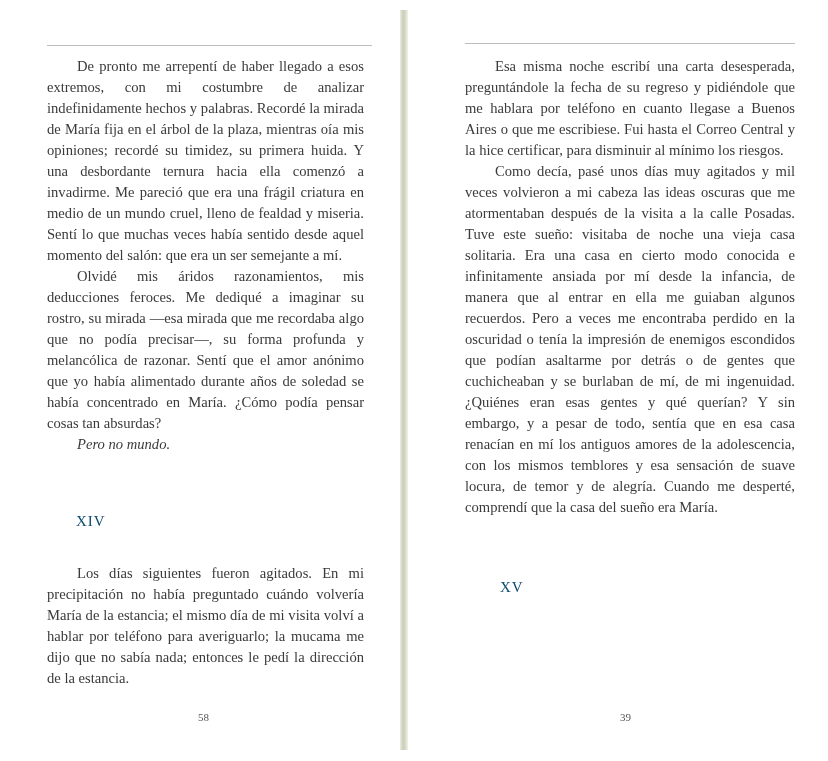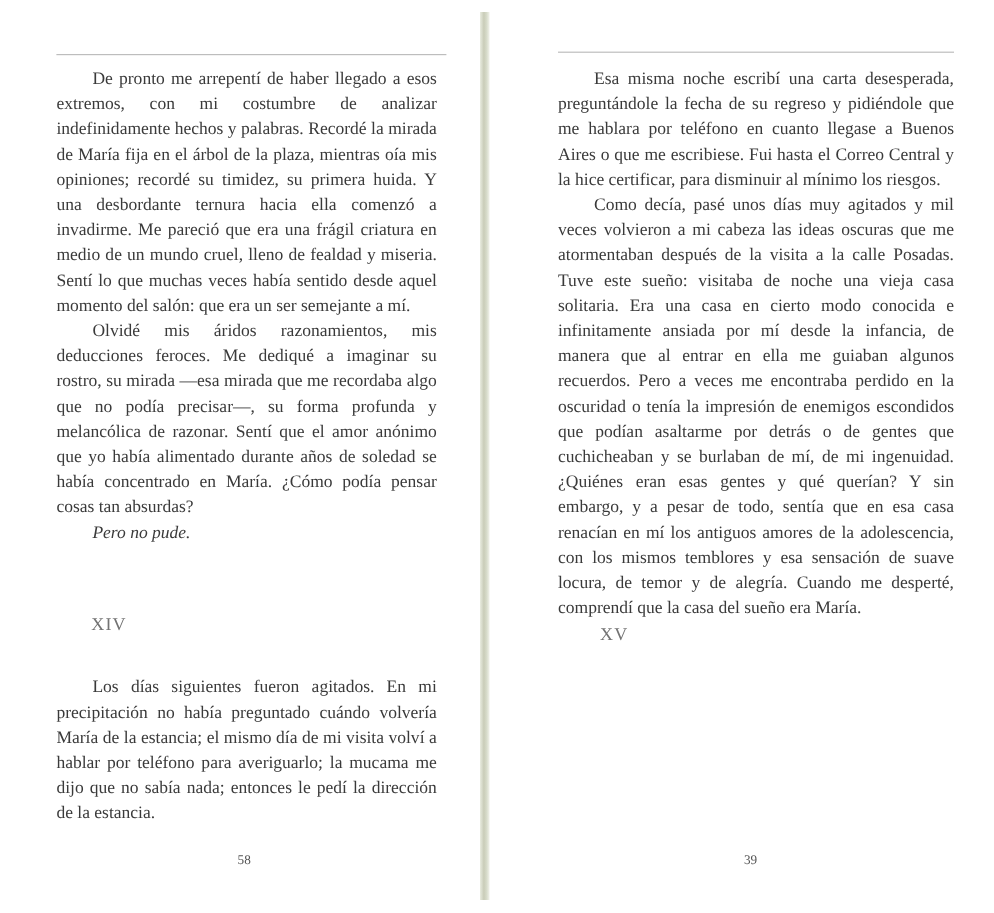--- a/index.html
+++ b/index.html
@@ -18,43 +18,43 @@
   .page-left .rule { left:47px; width:325px; top:45px; }
   .page-right .rule { left:45px; width:330px; top:43px; }
   .text {
     position:absolute; font-size:14.6px; line-height:21px; text-align:justify;
   }
   .page-left .text { left:47px; width:317px; }
   .page-right .text { left:45px; width:330px; }
   .text p { margin:0; text-indent:30px; }
   .text p.last-line-left { text-align-last:left; }
   .italic { font-style:italic; }
-  .chapter { position:absolute; font-size:15px; letter-spacing:1px; color:#737373; }
+  .chapter { position:absolute; font-size:15px; letter-spacing:1px; color:#0c4a6e; }
   .folio { position:absolute; font-size:11px; color:#555; }
 </style>
 </head>
 <body>
 
 <div class="page page-left">
   <div class="rule"></div>
   <div class="text" style="top:56px;">
     <p class="last-line-left">De pronto me arrepentí de haber llegado a esos extremos, con mi costumbre de analizar indefinidamente hechos y palabras. Recordé la mirada de María fija en el árbol de la plaza, mientras oía mis opiniones; recordé su timidez, su primera huida. Y una desbordante ternura hacia ella comenzó a invadirme. Me pareció que era una frágil criatura en medio de un mundo cruel, lleno de fealdad y miseria. Sentí lo que muchas veces había sentido desde aquel momento del salón: que era un ser semejante a mí.</p>
     <p class="last-line-left">Olvidé mis áridos razonamientos, mis deducciones feroces. Me dediqué a imaginar su rostro, su mirada —esa mirada que me recordaba algo que no podía precisar—, su forma profunda y melancólica de razonar. Sentí que el amor anónimo que yo había alimentado durante años de soledad se había concentrado en María. ¿Cómo podía pensar cosas tan absurdas?</p>
-    <p class="italic last-line-left">Pero no pude.</p>
+    <p class="italic last-line-left">Pero no mundo.</p>
   </div>
   <div class="chapter" style="left:76px; top:513px;">XIV</div>
   <div class="text" style="top:563px;">
     <p class="last-line-left">Los días siguientes fueron agitados. En mi precipitación no había preguntado cuándo volvería María de la estancia; el mismo día de mi visita volví a hablar por teléfono para averiguarlo; la mucama me dijo que no sabía nada; entonces le pedí la dirección de la estancia.</p>
   </div>
   <div class="folio" style="left:198px; top:711px;">58</div>
 </div>
 
 <div class="gutter"></div>
 
 <div class="page page-right">
   <div class="rule"></div>
   <div class="text" style="top:56px;">
     <p class="last-line-left">Esa misma noche escribí una carta desesperada, preguntándole la fecha de su regreso y pidiéndole que me hablara por teléfono en cuanto llegase a Buenos Aires o que me escribiese. Fui hasta el Correo Central y la hice certificar, para disminuir al mínimo los riesgos.</p>
     <p class="last-line-left">Como decía, pasé unos días muy agitados y mil veces volvieron a mi cabeza las ideas oscuras que me atormentaban después de la visita a la calle Posadas. Tuve este sueño: visitaba de noche una vieja casa solitaria. Era una casa en cierto modo conocida e infinitamente ansiada por mí desde la infancia, de manera que al entrar en ella me guiaban algunos recuerdos. Pero a veces me encontraba perdido en la oscuridad o tenía la impresión de enemigos escondidos que podían asaltarme por detrás o de gentes que cuchicheaban y se burlaban de mí, de mi ingenuidad. ¿Quiénes eran esas gentes y qué querían? Y sin embargo, y a pesar de todo, sentía que en esa casa renacían en mí los antiguos amores de la adolescencia, con los mismos temblores y esa sensación de suave locura, de temor y de alegría. Cuando me desperté, comprendí que la casa del sueño era María.</p>
   </div>
-  <div class="chapter" style="left:80px; top:521px;">XV</div>
+  <div class="chapter" style="left:80px; top:579px;">XV</div>
   <div class="folio" style="left:200px; top:711px;">39</div>
 </div>
 
 </body></html>

